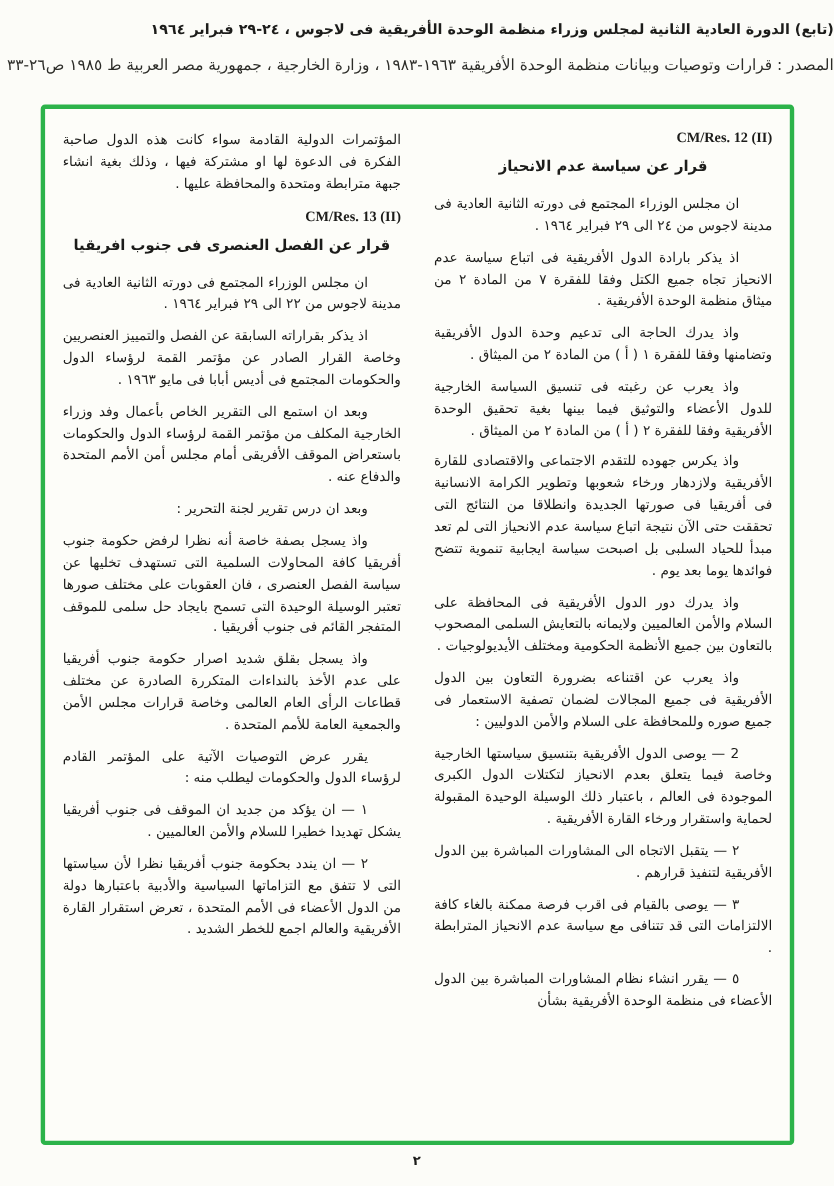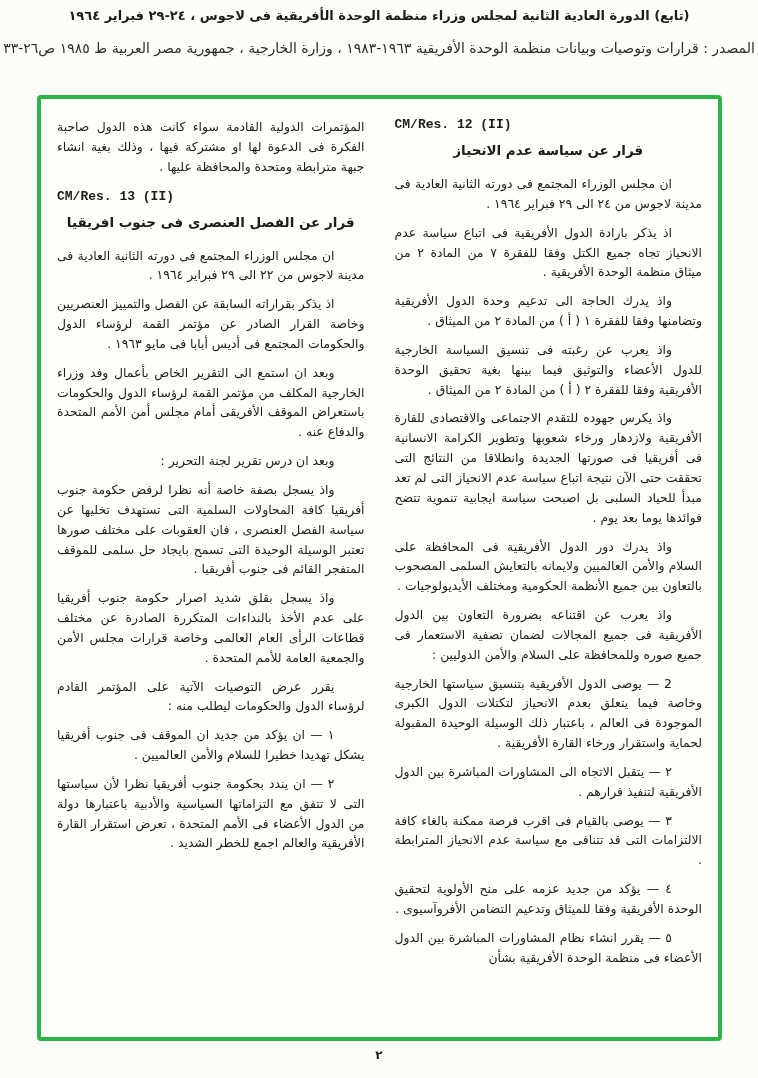--- a/index.html
+++ b/index.html
@@ -5,42 +5,42 @@
   html, body { margin: 0; padding: 0; }
   body {
     width: 758px; height: 1078px;
     background: #fcfcf8;
     font-family: "DejaVu Sans", sans-serif;
     color: var(--ink, #1c1c1a);
     position: relative;
     overflow: hidden;
   }
   .doc-header {
-    position: absolute; top: 8px; left: 0; width: 758px;
-    text-align: center; direction: rtl;
+    position: absolute; top: 20px; left: 0; width: 758px;
+    text-align: right; direction: rtl;
   }
   .doc-title { font-size: 13px; font-weight: bold; letter-spacing: 0.2px; }
   .doc-source { font-size: 14px; margin-top: 17px; color: #2c2c28; }
 
   .frame {
     position: absolute; left: 37px; top: 95px;
     width: 685px; height: 946px;
     border: 4px solid var(--frame-green, #2cb34a);
     border-radius: 4px;
     background: #fdfdf9;
     padding: 18px 16px;
     box-sizing: border-box;
     overflow: hidden;
   }
   .columns { display: flex; direction: rtl; gap: 30px; height: 100%; }
   .col { flex: 1; min-width: 0; direction: rtl; }
 
   .res-ref {
-    direction: ltr; text-align: left;
-    font-family: Liberation Mono, monospace;
+    direction: ltr; text-align: right;
+    font-family: Liberation Serif, serif;
     font-weight: bold; font-size: 13px;
     margin: 0 0 10px 0;
   }
   .res-ref.left-col-ref { margin-top: 12px; }
   .res-title {
     text-align: center; font-weight: bold; font-size: 13.5px;
     margin: 4px 0 16px 0;
   }
   p.para {
     font-size: 12.4px; line-height: 1.6;
@@ -72,21 +72,20 @@
       <p class="para">ان مجلس الوزراء المجتمع فى دورته الثانية العادية فى مدينة لاجوس من ٢٤ الى ٢٩ فبراير ١٩٦٤ .</p>
       <p class="para">اذ يذكر بارادة الدول الأفريقية فى اتباع سياسة عدم الانحياز تجاه جميع الكتل وفقا للفقرة ٧ من المادة ٢ من ميثاق منظمة الوحدة الأفريقية .</p>
       <p class="para">واذ يدرك الحاجة الى تدعيم وحدة الدول الأفريقية وتضامنها وفقا للفقرة ١ ( أ ) من المادة ٢ من الميثاق .</p>
       <p class="para">واذ يعرب عن رغبته فى تنسيق السياسة الخارجية للدول الأعضاء والتوثيق فيما بينها بغية تحقيق الوحدة الأفريقية وفقا للفقرة ٢ ( أ ) من المادة ٢ من الميثاق .</p>
       <p class="para">واذ يكرس جهوده للتقدم الاجتماعى والاقتصادى للقارة الأفريقية ولازدهار ورخاء شعوبها وتطوير الكرامة الانسانية فى أفريقيا فى صورتها الجديدة وانطلاقا من النتائج التى تحققت حتى الآن نتيجة اتباع سياسة عدم الانحياز التى لم تعد مبدأ للحياد السلبى بل اصبحت سياسة ايجابية تنموية تتضح فوائدها يوما بعد يوم .</p>
       <p class="para">واذ يدرك دور الدول الأفريقية فى المحافظة على السلام والأمن العالميين ولايمانه بالتعايش السلمى المصحوب بالتعاون بين جميع الأنظمة الحكومية ومختلف الأيديولوجيات .</p>
       <p class="para">واذ يعرب عن اقتناعه بضرورة التعاون بين الدول الأفريقية فى جميع المجالات لضمان تصفية الاستعمار فى جميع صوره وللمحافظة على السلام والأمن الدوليين :</p>
       <p class="para">2 — يوصى الدول الأفريقية بتنسيق سياستها الخارجية وخاصة فيما يتعلق بعدم الانحياز لتكتلات الدول الكبرى الموجودة فى العالم ، باعتبار ذلك الوسيلة الوحيدة المقبولة لحماية واستقرار ورخاء القارة الأفريقية .</p>
       <p class="para">٢ — يتقبل الاتجاه الى المشاورات المباشرة بين الدول الأفريقية لتنفيذ قرارهم .</p>
       <p class="para">٣ — يوصى بالقيام فى اقرب فرصة ممكنة بالغاء كافة الالتزامات التى قد تتنافى مع سياسة عدم الانحياز المترابطة .</p>
-      <p class="para">٤ — يؤكد من جديد عزمه على منح الأولوية لتحقيق الوحدة الأفريقية وفقا للميثاق وتدعيم التضامن الأفروآسيوى .</p>
       <p class="para">٥ — يقرر انشاء نظام المشاورات المباشرة بين الدول الأعضاء فى منظمة الوحدة الأفريقية بشأن</p>
     </section>
 
     <section class="col">
       <p class="para no-indent">المؤتمرات الدولية القادمة سواء كانت هذه الدول صاحبة الفكرة فى الدعوة لها او مشتركة فيها ، وذلك بغية انشاء جبهة مترابطة ومتحدة والمحافظة عليها .</p>
       <div class="res-ref left-col-ref">CM/Res. 13 (II)</div>
       <h2 class="res-title">قرار عن الفصل العنصرى فى جنوب افريقيا</h2>
       <p class="para">ان مجلس الوزراء المجتمع فى دورته الثانية العادية فى مدينة لاجوس من ٢٢ الى ٢٩ فبراير ١٩٦٤ .</p>
       <p class="para">اذ يذكر بقراراته السابقة عن الفصل والتمييز العنصريين وخاصة القرار الصادر عن مؤتمر القمة لرؤساء الدول والحكومات المجتمع فى أديس أبابا فى مايو ١٩٦٣ .</p>
       <p class="para">وبعد ان استمع الى التقرير الخاص بأعمال وفد وزراء الخارجية المكلف من مؤتمر القمة لرؤساء الدول والحكومات باستعراض الموقف الأفريقى أمام مجلس أمن الأمم المتحدة والدفاع عنه .</p>

